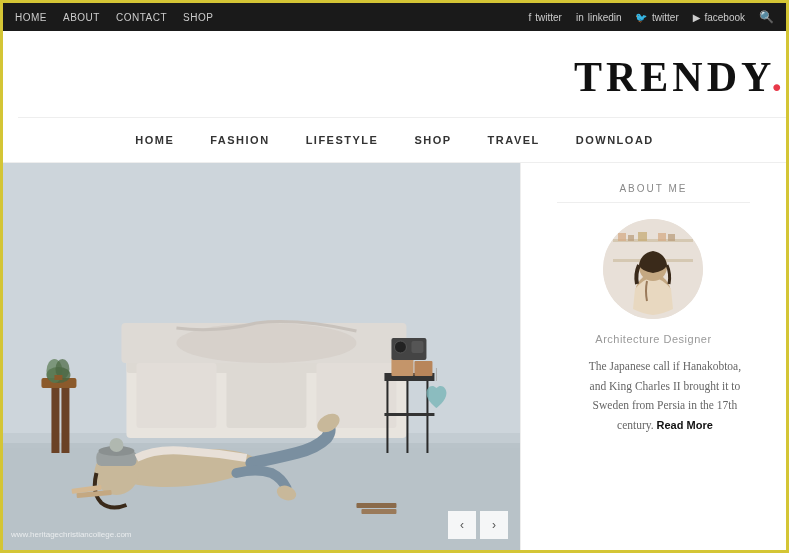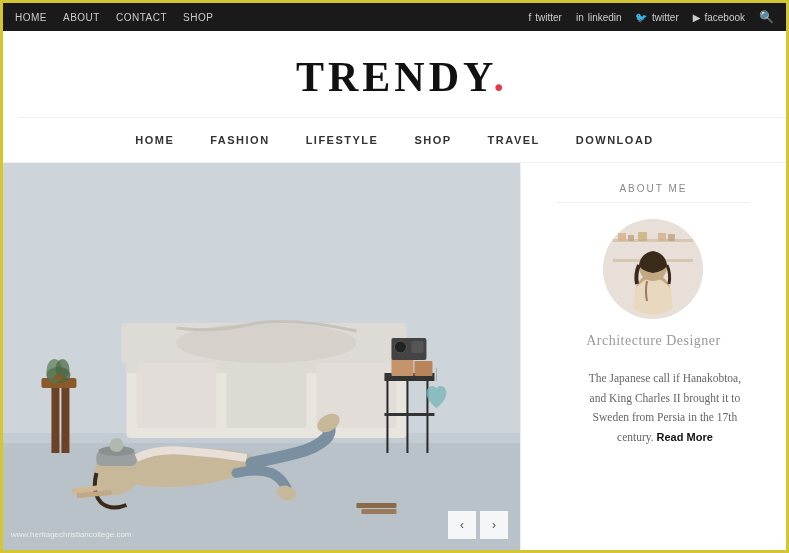--- a/index.html
+++ b/index.html
@@ -52,21 +52,21 @@
       color: #ccc;
     }
     .search-icon-top {
       color: #ccc;
       font-size: 12px;
       cursor: pointer;
     }
 
     
     .logo-area {
-      text-align: center;
+      text-align: right;
       padding: 22px 0 16px;
       border-bottom: 1px solid #eee;
       margin-left: 15px;
     }
     .logo-text {
       font-family: 'Georgia', serif;
       font-size: 42px;
       font-weight: 900;
       letter-spacing: 4px;
       color: #111;
@@ -197,24 +197,24 @@
     .about-name {
       font-family: Arial, sans-serif;
       font-size: 14px;
       font-weight: 800;
       letter-spacing: 2px;
       text-transform: uppercase;
       color: #111;
       margin-bottom: 4px;
     }
     .about-title {
-      font-family: Liberation Serif, serif;
-      font-size: 14px;
+      font-family: Liberation Sans, sans-serif;
+      font-size: 11px;
       color: #999;
-      margin-bottom: 20px;
+      margin-bottom: 12px;
       letter-spacing: 0.5px;
     }
     .about-desc {
       font-family: Georgia, serif;
       font-size: 11.5px;
       color: #666;
       line-height: 1.7;
       text-align: center;
       margin-left: 23px;
     }

